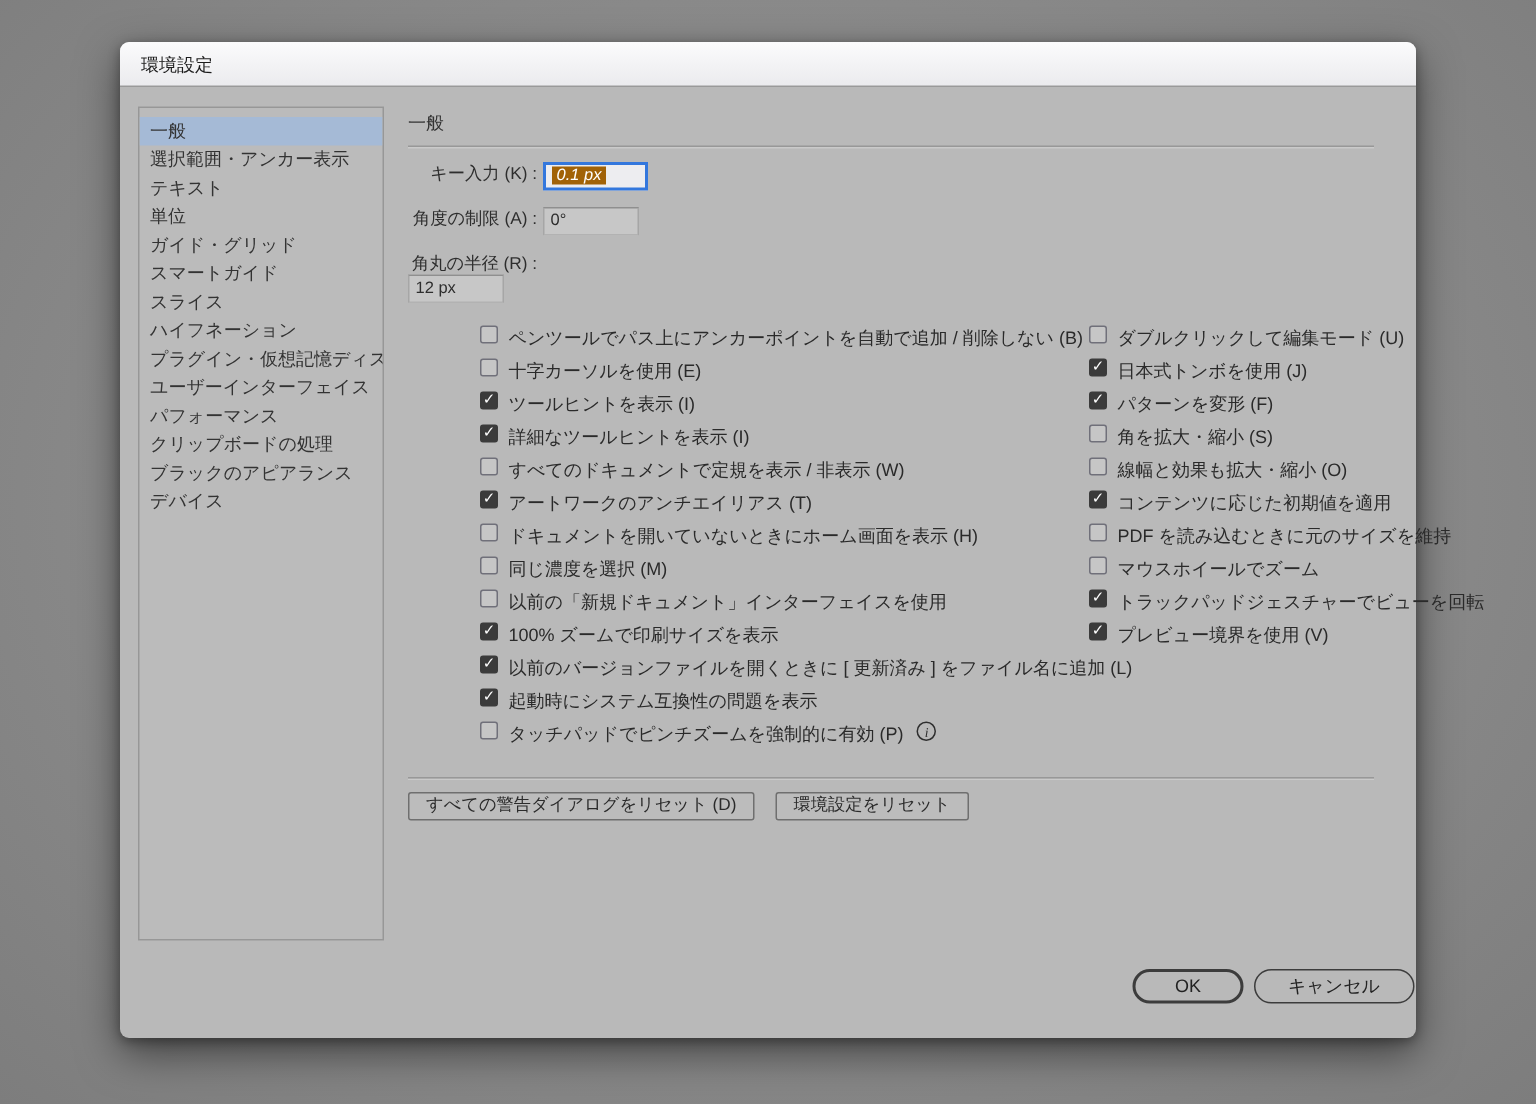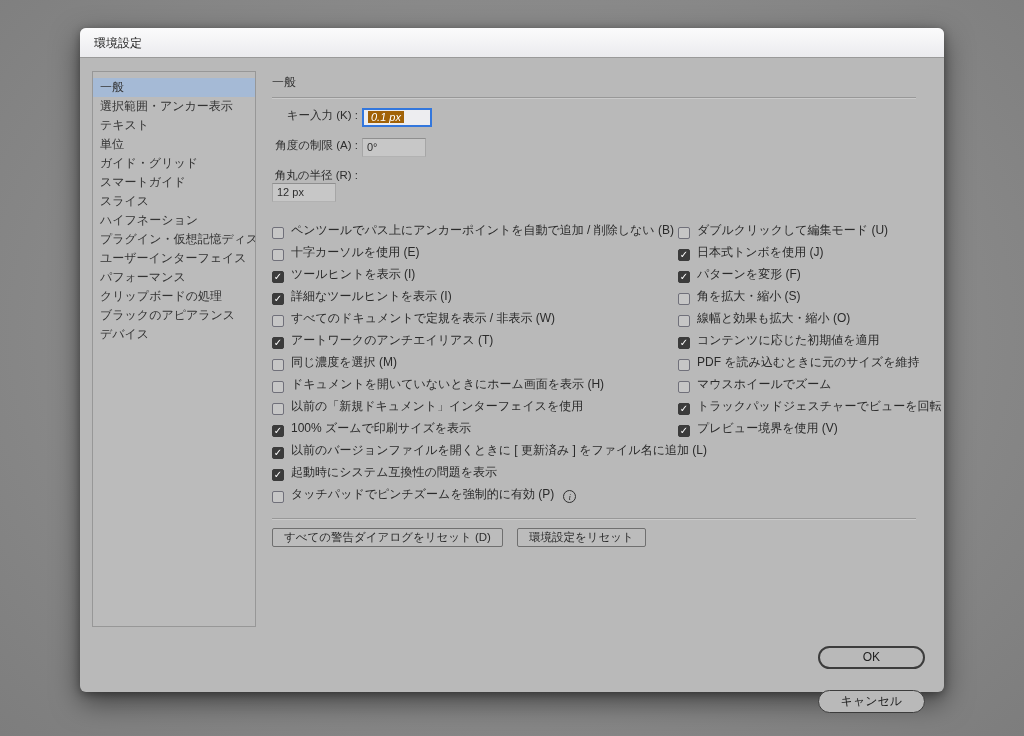--- a/index.html
+++ b/index.html
@@ -54,21 +54,21 @@
   }
   .input-box.focused {
     background:#ededf0; border:2px solid #3377dd; line-height:15px; width:70px;
   }
   .sel-text { background:#a16207; color:#ffffff; padding:0 3px;font-style:italic; }
 
   
   .cb-col { position:absolute; top:159px; }
   .cb-col.left { left:192px; width:408px; }
   .cb-col.right { left:598px; width:260px; }
-  .cb-row { display:flex; align-items:flex-end; height:22px; white-space:nowrap; cursor:default; }
+  .cb-row { display:flex; align-items:flex-start; height:22px; white-space:nowrap; cursor:default;margin-left:48px; }
   .cb-box {
     flex:0 0 auto; width:12px; height:12px;
     background:#c6c6c6; border:1px solid #70707a; border-radius:2px;
     font-size:10px; line-height:10px; text-align:center; color:#ffffff;
   }
   .cb-box.checked { background:#3b3b3b; border-color:#3b3b3b; }
   .cb-box.checked::after { content:"✓"; display:block; margin-top:0px; }
   .cb-label { font-size:12px; color:#2a2a2a; margin-left:7px; }
   .info-icon {
     display:inline-flex; align-items:center; justify-content:center;
@@ -80,21 +80,21 @@
 
   
   .reset-row { position:absolute; left:192px; top:470px; width:644px; display:flex; gap:14px; }
   .flat-btn {
     height:19px; line-height:17px; padding:0 11px;
     background:#bcbcbc; border:1px solid #6f6f6f; border-radius:2px;
     font-size:11.5px; color:#2b2b2b; white-space:nowrap; cursor:default;
   }
 
   
-  .footer-row { position:absolute; top:588px; right:19px; display:flex; gap:21px;flex-direction:column; }
+  .footer-row { position:absolute; top:588px; right:1px; display:flex; gap:7px; }
   .pill-btn {
     height:23px; line-height:19px; padding:0 22px;
     background:#b9b9b9; border:1.5px solid #3c3c3c; border-radius:12px;
     font-size:12px; color:#222; white-space:nowrap; cursor:default;
   }
   .pill-btn.default { border-width:2.5px; padding:0 26px; }
 </style>
 </head>
 <body>
 
@@ -158,25 +158,25 @@
         <div class="cb-row">
           <span class="cb-box"></span>
           <span class="cb-label">すべてのドキュメントで定規を表示 / 非表示 (W)</span>
         </div>
         <div class="cb-row">
           <span class="cb-box checked"></span>
           <span class="cb-label">アートワークのアンチエイリアス (T)</span>
         </div>
         <div class="cb-row">
           <span class="cb-box"></span>
+          <span class="cb-label">ドキュメントを開いていないときにホーム画面を表示 (H)</span>
+        </div>
+        <div class="cb-row">
+          <span class="cb-box"></span>
           <span class="cb-label">同じ濃度を選択 (M)</span>
-        </div>
-        <div class="cb-row">
-          <span class="cb-box"></span>
-          <span class="cb-label">ドキュメントを開いていないときにホーム画面を表示 (H)</span>
         </div>
         <div class="cb-row">
           <span class="cb-box"></span>
           <span class="cb-label">以前の「新規ドキュメント」インターフェイスを使用</span>
         </div>
         <div class="cb-row">
           <span class="cb-box checked"></span>
           <span class="cb-label">100% ズームで印刷サイズを表示</span>
         </div>
         <div class="cb-row">

